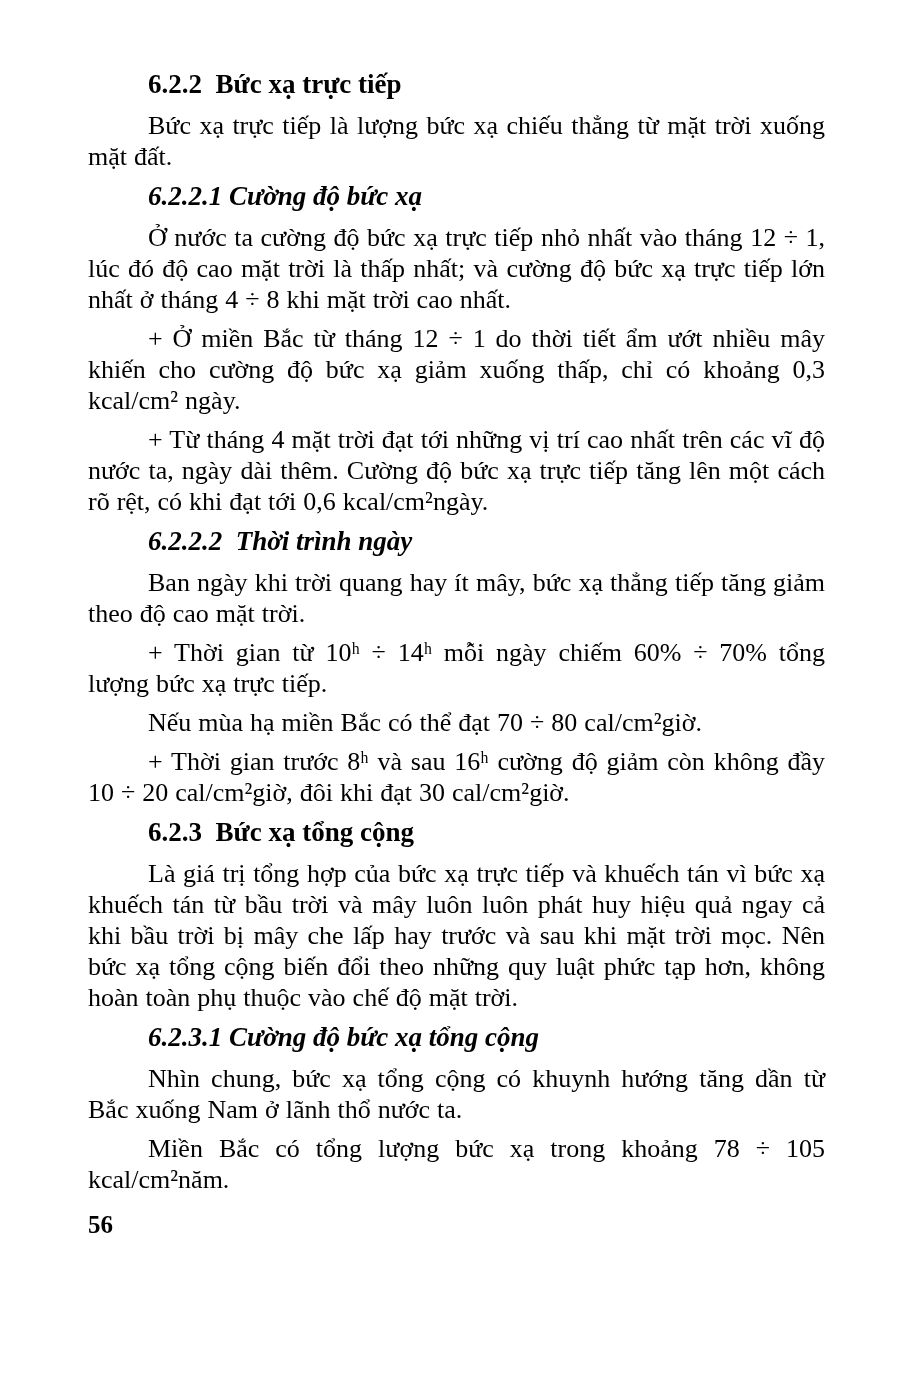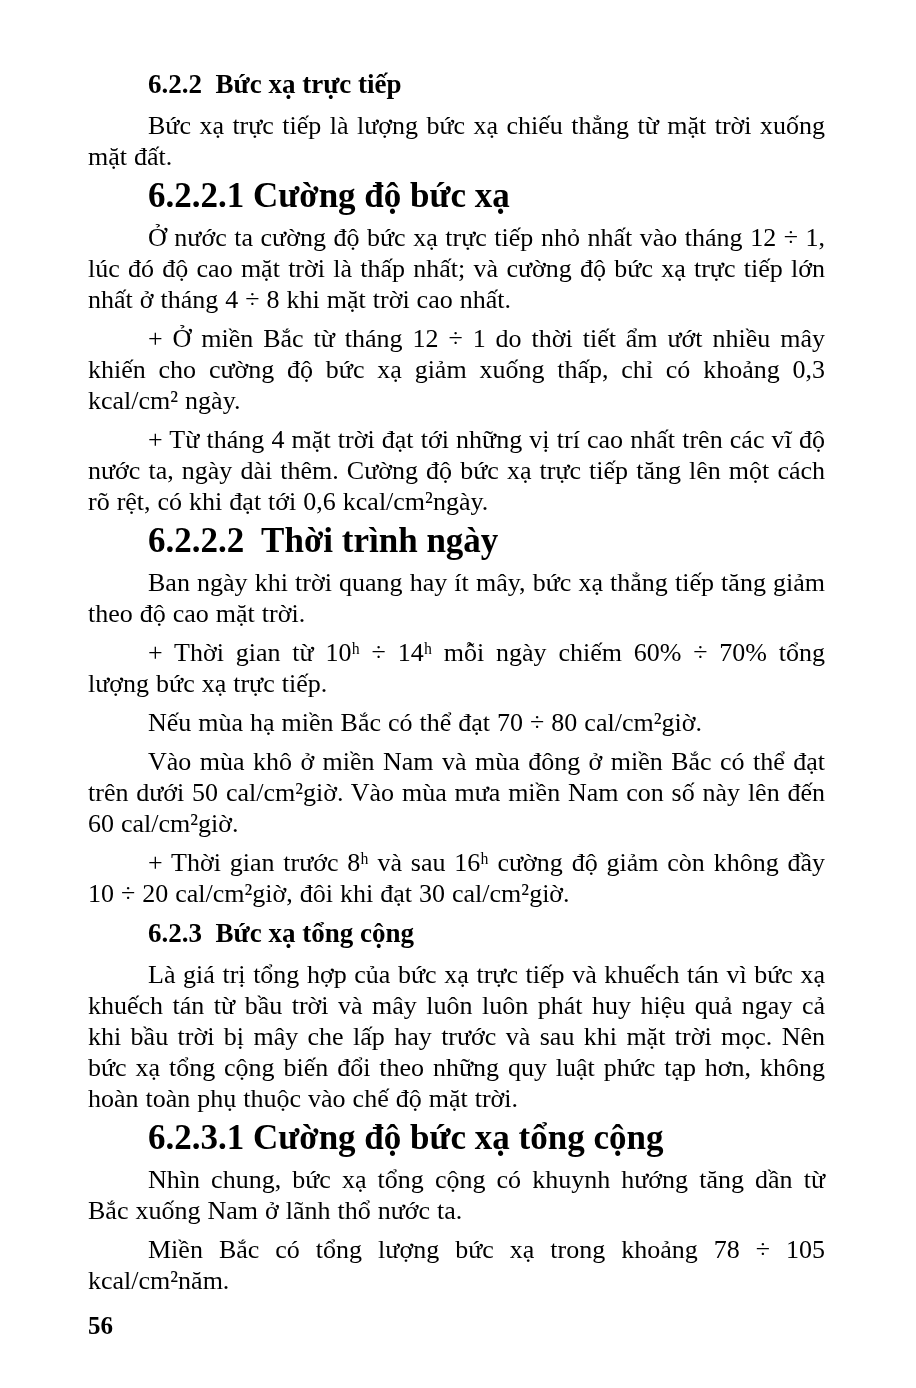--- a/index.html
+++ b/index.html
@@ -32,23 +32,24 @@
   }
   .h-bold {
     font-size: 27px;
     line-height: 32px;
     font-weight: bold;
     margin: 6px 0 10px 0;
     padding-left: 60px;
     white-space: pre-wrap;
   }
   .h-bold-italic {
-    font-size: 35px;
+    font-size: 27px;
     line-height: 32px;
     font-weight: bold;
+    font-style: italic;
     margin: 6px 0 10px 0;
     padding-left: 60px;
     white-space: pre-wrap;
   }
   .page-number {
     font-size: 25px;
     font-weight: bold;
     margin-top: 16px;
   }
 </style>
@@ -70,21 +71,20 @@
   <p class="para">+ Từ tháng 4 mặt trời đạt tới những vị trí cao nhất trên các vĩ độ nước ta, ngày dài thêm. Cường độ bức xạ trực tiếp tăng lên một cách rõ rệt, có khi đạt tới 0,6 kcal/cm²ngày.</p>
 
   <h3 class="h-bold-italic">6.2.2.2  Thời trình ngày</h3>
 
   <p class="para">Ban ngày khi trời quang hay ít mây, bức xạ thẳng tiếp tăng giảm theo độ cao mặt trời.</p>
 
   <p class="para">+ Thời gian từ 10ʰ ÷ 14ʰ mỗi ngày chiếm 60% ÷ 70% tổng lượng bức xạ trực tiếp.</p>
 
   <p class="para">Nếu mùa hạ miền Bắc có thể đạt 70 ÷ 80 cal/cm²giờ.</p>
 
-  <p class="para">Vào mùa khô ở miền Nam và mùa đông ở miền Bắc có thể đạt trên dưới 50 cal/cm²giờ. Vào mùa mưa miền Nam con số này lên đến 60 cal/cm²giờ.</p>
 
   <p class="para">+ Thời gian trước 8ʰ và sau 16ʰ cường độ giảm còn không đầy 10 ÷ 20 cal/cm²giờ, đôi khi đạt 30 cal/cm²giờ.</p>
 
 
   <h2 class="h-bold">6.2.3  Bức xạ tổng cộng</h2>
 
   <p class="para">Là giá trị tổng hợp của bức xạ trực tiếp và khuếch tán vì bức xạ khuếch tán từ bầu trời và mây luôn luôn phát huy hiệu quả ngay cả khi bầu trời bị mây che lấp hay trước và sau khi mặt trời mọc. Nên bức xạ tổng cộng biến đổi theo những quy luật phức tạp hơn, không hoàn toàn phụ thuộc vào chế độ mặt trời.</p>
 
   <h3 class="h-bold-italic">6.2.3.1 Cường độ bức xạ tổng cộng</h3>
 

